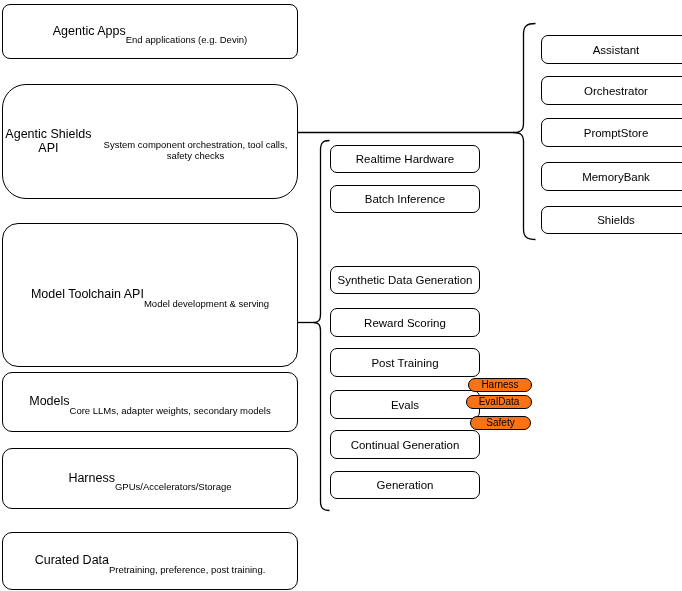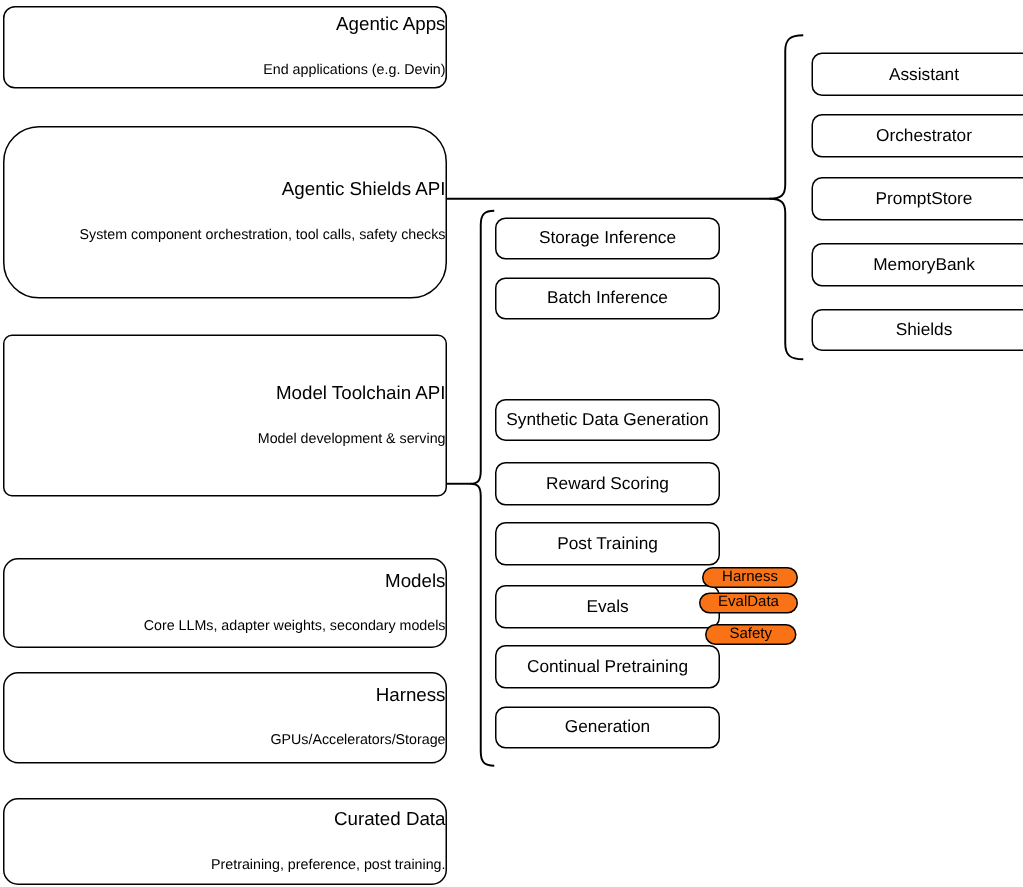--- a/index.html
+++ b/index.html
@@ -18,22 +18,22 @@
     width: 682px; height: 591px;
   }
   .lbox {
     position: absolute;
     left: 2px;
     width: 296px;
     box-sizing: border-box;
     border: 1.3px solid #000000;
     background: #ffffff;
     display: flex;
-    flex-direction: column;
-    align-items: flex-end;
+    flex-direction: row;
+    align-items: center;
     justify-content: center;
     text-align: center;
   }
   .ltitle { font-size: 12.5px; line-height: 1.1; }
   .lsub   { font-size: 9.5px;  line-height: 1.1; margin-top: 18px; }
   .mbox {
     position: absolute;
     left: 330px;
     width: 150px;
     height: 28px;
@@ -91,60 +91,60 @@
   <div class="lbox" style="top:4px;height:55px;border-radius:8px">
     <div class="ltitle">Agentic Apps</div>
     <div class="lsub">End applications (e.g. Devin)</div>
   </div>
 
   <div class="lbox" style="top:84px;height:115px;border-radius:24px">
     <div class="ltitle">Agentic Shields API</div>
     <div class="lsub">System component orchestration, tool calls, safety checks</div>
   </div>
 
-  <div class="lbox" style="top:223px;height:108px;border-radius:6px">
+  <div class="lbox" style="top:223px;height:144px;border-radius:16px">
     <div class="ltitle">Model Toolchain API</div>
     <div class="lsub">Model development &amp; serving</div>
   </div>
 
   <div class="lbox" style="top:372px;height:60px;border-radius:10px">
     <div class="ltitle">Models</div>
     <div class="lsub">Core LLMs, adapter weights, secondary models</div>
   </div>
 
   <div class="lbox" style="top:448px;height:61px;border-radius:10px">
     <div class="ltitle">Harness</div>
     <div class="lsub">GPUs/Accelerators/Storage</div>
   </div>
 
   <div class="lbox" style="top:532px;height:58px;border-radius:10px">
     <div class="ltitle">Curated Data</div>
     <div class="lsub">Pretraining, preference, post training.</div>
   </div>
 
   <div class="mbox" style="top:145px">
-    <span>Storage Inference</span>
+    <span>Realtime Hardware</span>
   </div>
   <div class="mbox" style="top:185px">
     <span>Batch Inference</span>
   </div>
   <div class="mbox" style="top:266px">
     <span>Synthetic Data Generation</span>
   </div>
   <div class="mbox" style="top:308px;height:29px">
     <span>Reward Scoring</span>
   </div>
   <div class="mbox" style="top:348px;height:29px">
     <span>Post Training</span>
   </div>
   <div class="mbox" style="top:390px;height:29px">
     <span>Evals</span>
   </div>
   <div class="mbox" style="top:430px;height:29px">
-    <span>Continual Pretraining</span>
+    <span>Continual Generation</span>
   </div>
   <div class="mbox" style="top:471px">
     <span>Generation</span>
   </div>
 
   <div class="pill" style="left:468px;top:378px;width:64px;height:14px">
     <span>Harness</span>
   </div>
   <div class="pill" style="left:466px;top:395px;width:66px;height:14px">
     <span>EvalData</span>

